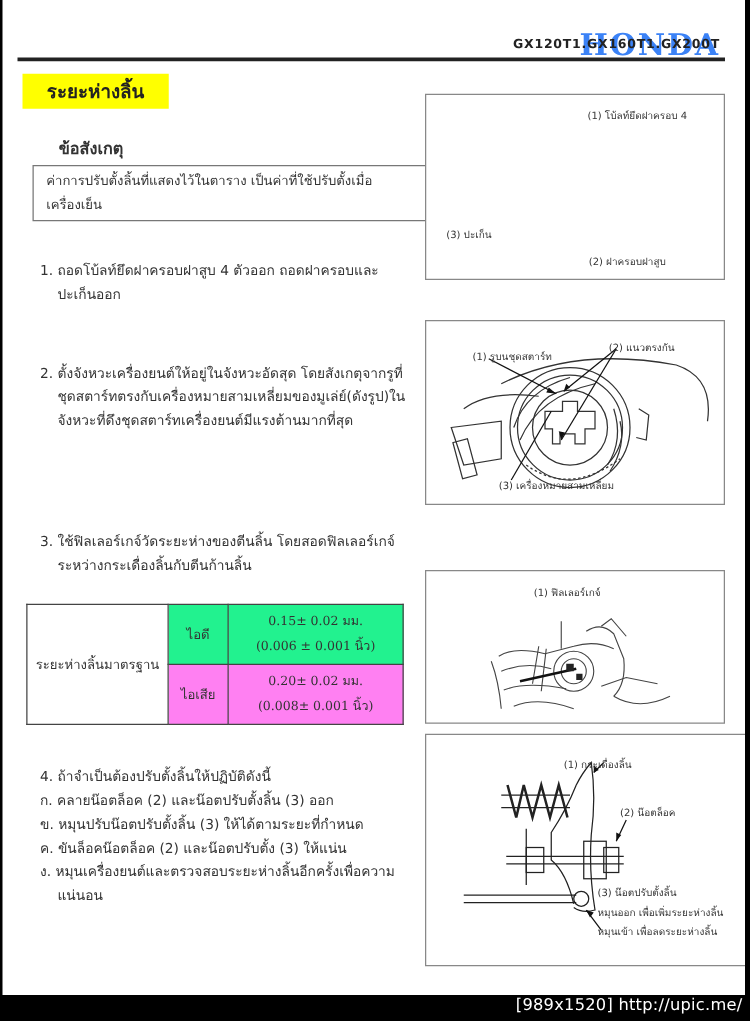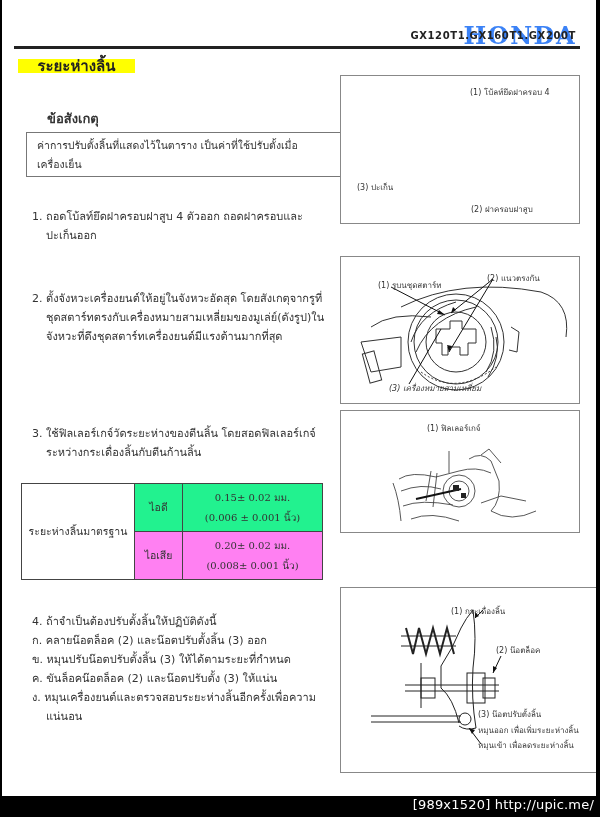--- a/index.html
+++ b/index.html
@@ -24,21 +24,21 @@
     }
     .models {
       position: absolute; right: 20px; top: 30px;
       font-family: "DejaVu Sans", sans-serif; font-weight: bold; font-size: 10px; letter-spacing: 0.6px; color: #222;
     }
     .rule {
       position: absolute; left: 12px; top: 46px; width: 566px; height: 3px; background: #222;
     }
 
     .title-box {
-      position: absolute; left: 16px; top: 59px; width: 117px; height: 14px;
+      position: absolute; left: 16px; top: 59px; width: 117px; height: 28px;
       background: #ffff00; display: flex; align-items: center; justify-content: center;
     }
     .title-box span { font-size: 15px; font-weight: bold; color: #222; }
 
     .subhead { position: absolute; left: 45px; top: 108px; font-size: 13px; font-weight: bold; color: #333; }
 
     .note-box {
       position: absolute; left: 24px; top: 132px; width: 318px; height: 45px;
       border: 1px solid #777; padding: 3px 10px;
       font-size: 10.5px; line-height: 19px; color: #333;
@@ -157,24 +157,24 @@
         <line x1="152" y1="22" x2="110" y2="56"></line>
         <line x1="152" y1="22" x2="108" y2="95"></line>
         <line x1="68" y1="127" x2="100" y2="72"></line>
       </g>
       <polygon points="104,58 98,53 96,57" fill="#111"></polygon>
       <polygon points="110,56 112,50 115,53" fill="#111"></polygon>
       <polygon points="108,95 106,88 111,89" fill="#111"></polygon>
     </svg>
     <div class="cap" style="left:37px; top:22px;">(1) รูบนชุดสตาร์ท</div>
     <div class="cap" style="left:146px; top:15px;">(2) แนวตรงกัน</div>
-    <div class="cap" style="left:48px; top:125px;font-style:italic;">(3) เครื่องหมายสามเหลี่ยม</div>
-  </div>
-
-  <div class="fig" style="left:338px; top:410px; width:240px; height:123px;">
+    <div class="cap" style="left:58px; top:125px;">(3) เครื่องหมายสามเหลี่ยม</div>
+  </div>
+
+  <div class="fig" style="left:338px; top:456px; width:240px; height:123px;">
     <div class="cap" style="left:86px; top:11px;">(1) ฟิลเลอร์เกจ์</div>
     <svg width="240" height="123">
       <g fill="none" stroke="#444" stroke-width="0.9">
         <line x1="108" y1="40" x2="108" y2="62"></line>
         <path d="M58 68 Q70 60 95 66 L118 60 Q135 55 150 62"></path>
         <path d="M60 80 Q80 72 100 78"></path>
         <path d="M62 95 Q80 88 112 94"></path>
         <path d="M70 108 Q90 100 118 110"></path>
         <circle cx="118" cy="80" r="16"></circle>
         <circle cx="118" cy="80" r="10"></circle>

